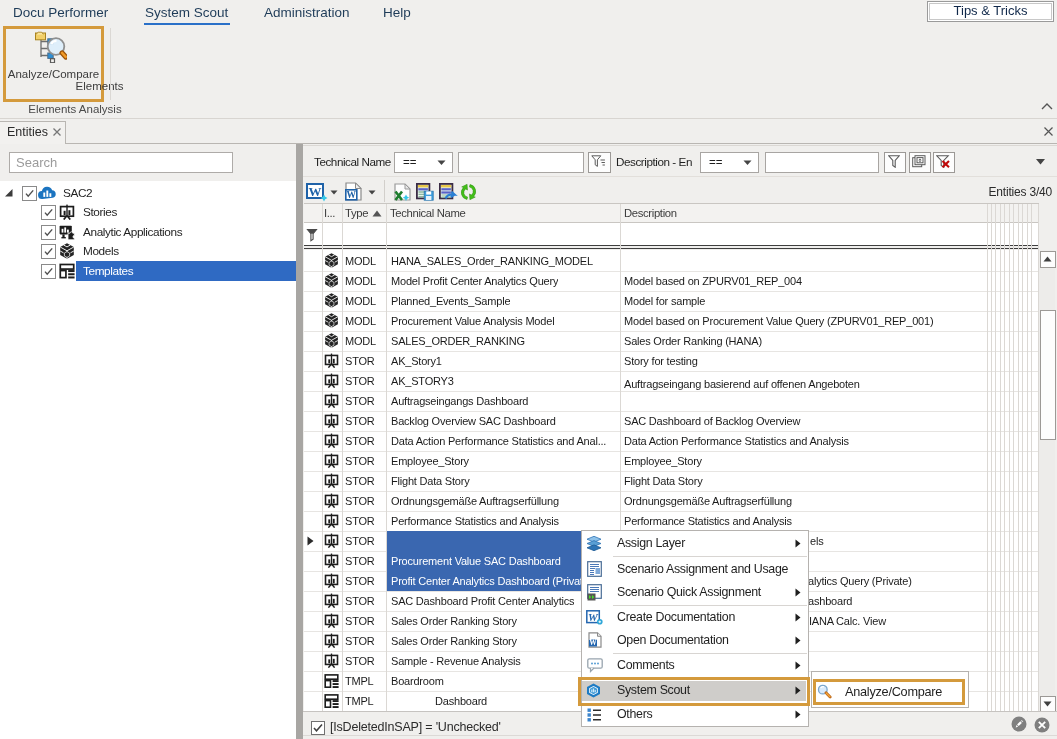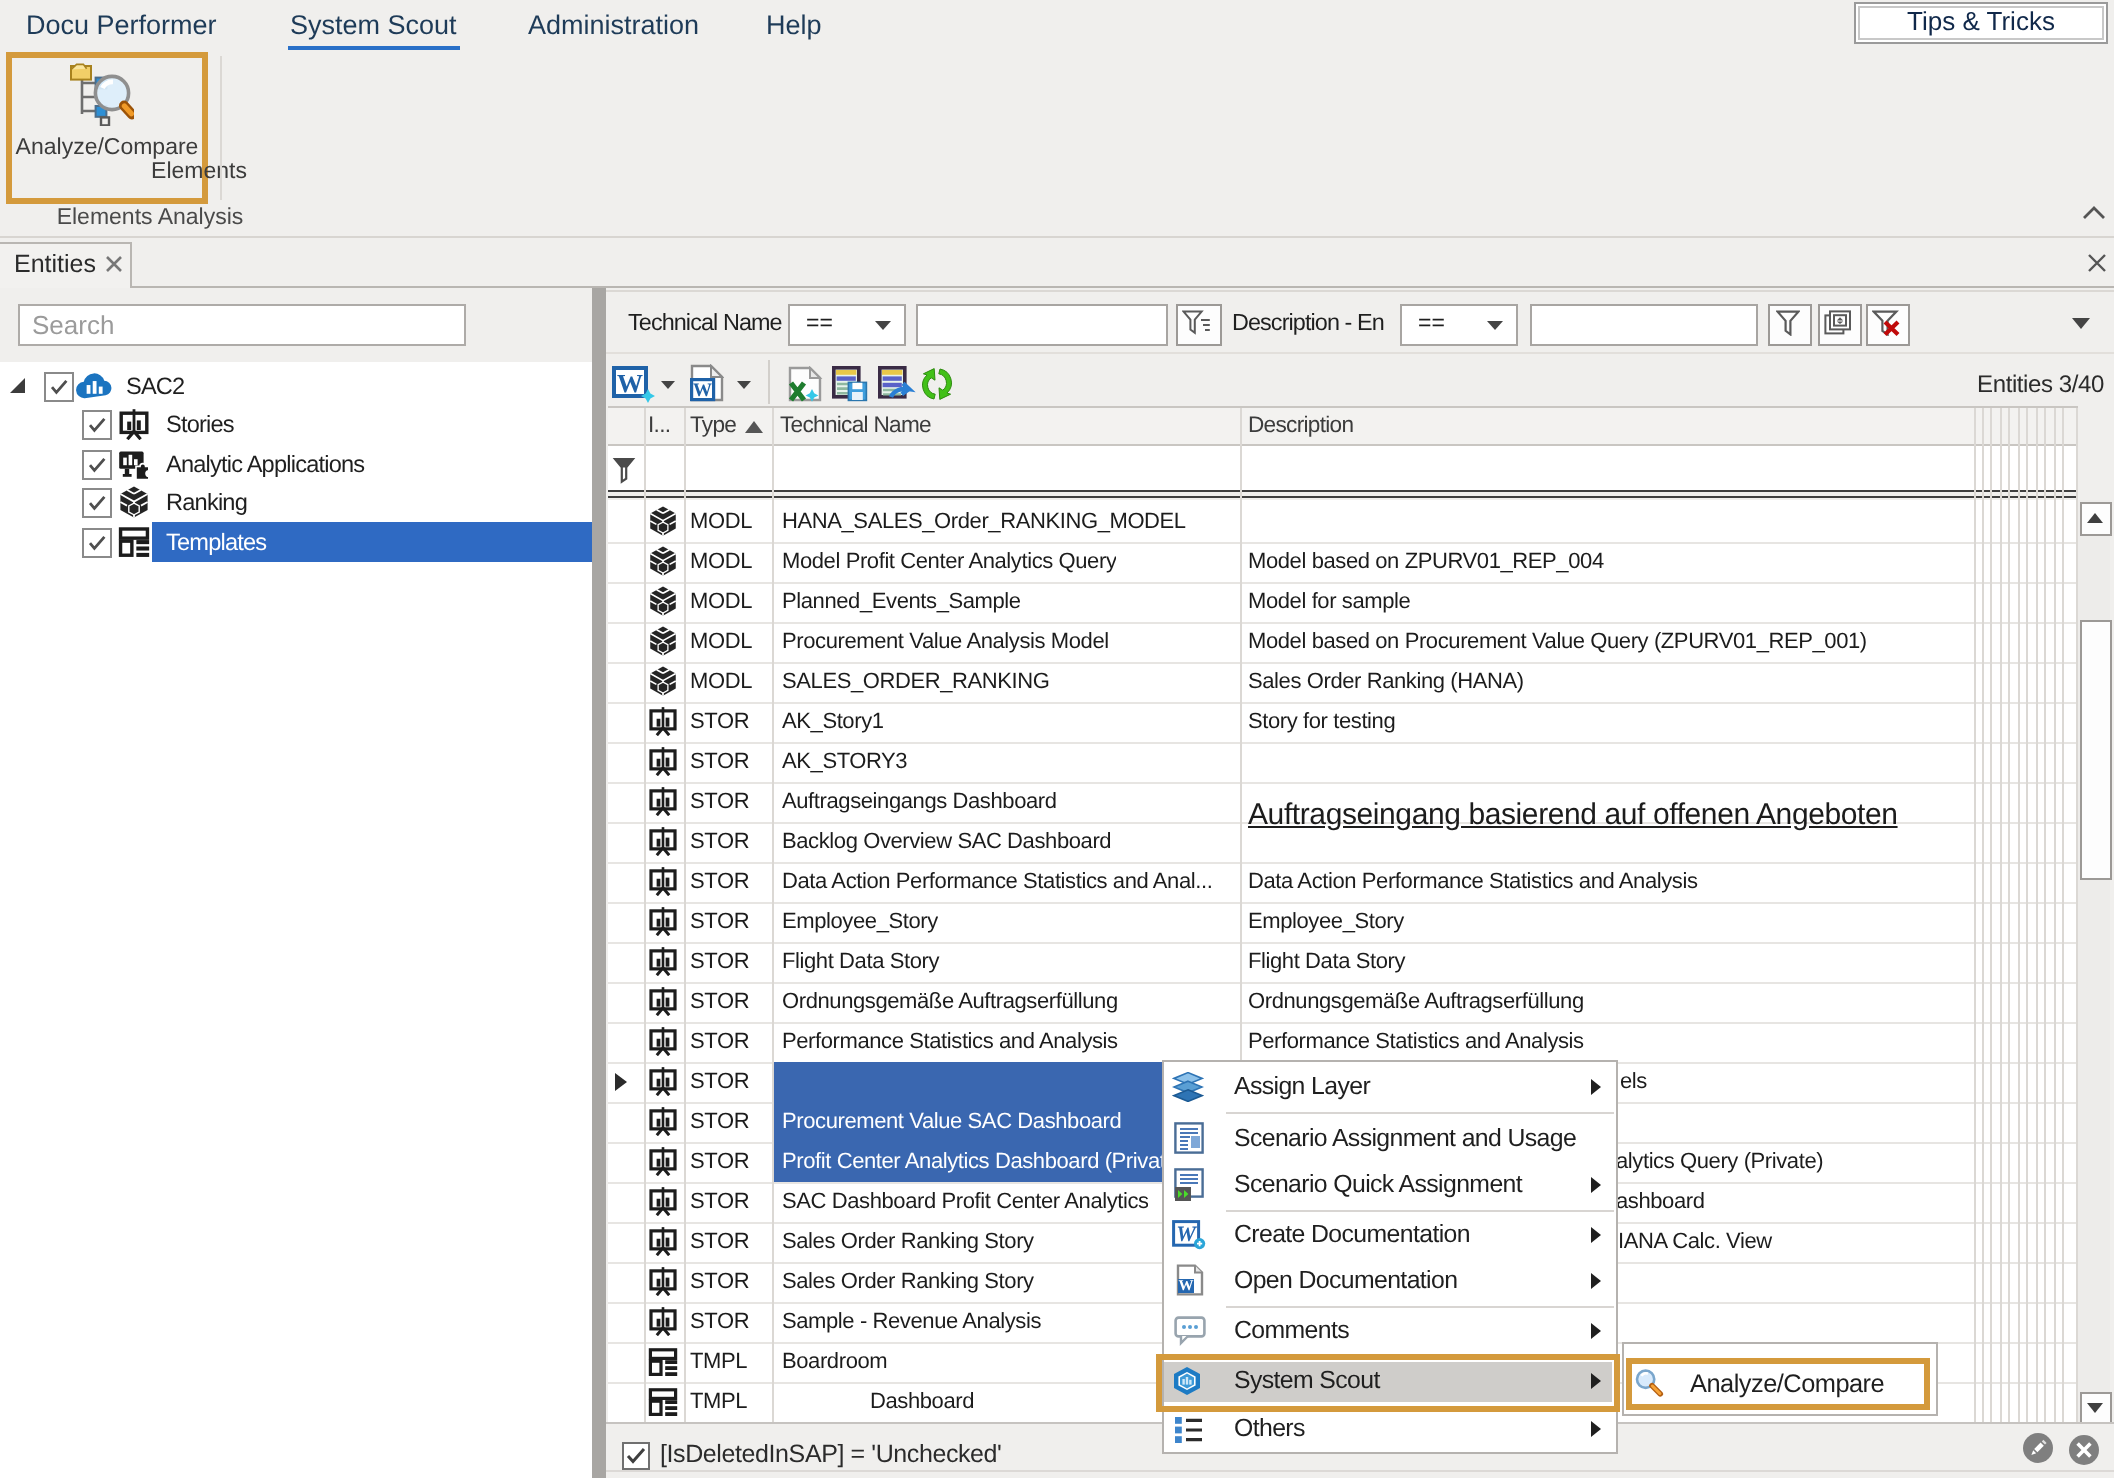--- a/index.html
+++ b/index.html
@@ -128,21 +128,21 @@
       <use href="#i-app"></use>
     </svg>
 <div class="txt" style="left:83px;top:222px;height:20px;line-height:20px;font-size:11.8px;letter-spacing:-0.4px;color:#1f1f1f;">Analytic Applications</div>
 <div class="a" style="left:41px;top:244px;width:13px;height:13px;background:#fff;border:1px solid #8a8a8a;"></div>
     <svg class="a" style="left:42px;top:245px" width="13" height="13" viewBox="0 0 13 13">
       <path d="M3 6.6 L5.2 9.2 L10.2 3.4" stroke="#4f4f4f" stroke-width="1.4" fill="none"></path>
     </svg>
 <svg class="a" style="left:59px;top:243px" width="16" height="16">
       <use href="#i-modl"></use>
     </svg>
-<div class="txt" style="left:83px;top:241px;height:20px;line-height:20px;font-size:11.8px;letter-spacing:-0.4px;color:#1f1f1f;">Ranking</div>
+<div class="txt" style="left:83px;top:241px;height:20px;line-height:20px;font-size:11.8px;letter-spacing:-0.4px;color:#1f1f1f;">Models</div>
 <div class="a" style="left:76px;top:261px;width:220px;height:20px;background:#2f6ac3;"></div>
 <div class="a" style="left:41px;top:264px;width:13px;height:13px;background:#fff;border:1px solid #8a8a8a;"></div>
     <svg class="a" style="left:42px;top:265px" width="13" height="13" viewBox="0 0 13 13">
       <path d="M3 6.6 L5.2 9.2 L10.2 3.4" stroke="#4f4f4f" stroke-width="1.4" fill="none"></path>
     </svg>
 <svg class="a" style="left:59px;top:263px" width="16" height="16">
       <use href="#i-tmpl"></use>
     </svg>
 <div class="txt" style="left:83px;top:261px;height:20px;line-height:20px;font-size:11.8px;letter-spacing:-0.4px;color:#fff;">Templates</div>
 <div class="hline" style="left:303px;top:145px;width:754px;background:#dbd8d4;"></div>
@@ -294,27 +294,28 @@
       <use href="#i-stor"></use>
     </svg>
 <div class="txt" style="left:345px;top:371px;height:20px;line-height:20px;font-size:11px;letter-spacing:-0.2px;color:#1c1c1c;">STOR</div>
 <div class="txt" style="left:391px;top:371px;height:20px;line-height:20px;font-size:11px;letter-spacing:-0.2px;color:#1c1c1c;max-width:228px;overflow:hidden;">AK_STORY3</div>
 <div class="hline" style="left:304px;top:410.5px;width:735px;background:#e7e5e2;"></div>
 <svg class="a" style="left:324px;top:393px" width="15" height="15">
       <use href="#i-stor"></use>
     </svg>
 <div class="txt" style="left:345px;top:391px;height:20px;line-height:20px;font-size:11px;letter-spacing:-0.2px;color:#1c1c1c;">STOR</div>
 <div class="txt" style="left:391px;top:391px;height:20px;line-height:20px;font-size:11px;letter-spacing:-0.2px;color:#1c1c1c;max-width:228px;overflow:hidden;">Auftragseingangs Dashboard</div>
-<div class="txt" style="left:624px;top:398px;height:20px;line-height:20px;font-size:15px;letter-spacing:-0.2px;color:#1c1c1c;text-decoration:underline;">Auftragseingang basierend auf offenen Angeboten</div>
+<div class="txt" style="left:624px;top:374px;height:20px;line-height:20px;font-size:11px;letter-spacing:-0.2px;color:#1c1c1c;">Auftragseingang basierend auf offenen Angeboten</div>
 <div class="hline" style="left:304px;top:430.5px;width:735px;background:#e7e5e2;"></div>
 <svg class="a" style="left:324px;top:413px" width="15" height="15">
       <use href="#i-stor"></use>
     </svg>
 <div class="txt" style="left:345px;top:411px;height:20px;line-height:20px;font-size:11px;letter-spacing:-0.2px;color:#1c1c1c;">STOR</div>
 <div class="txt" style="left:391px;top:411px;height:20px;line-height:20px;font-size:11px;letter-spacing:-0.2px;color:#1c1c1c;max-width:228px;overflow:hidden;">Backlog Overview SAC Dashboard</div>
+<div class="txt" style="left:624px;top:411px;height:20px;line-height:20px;font-size:11px;letter-spacing:-0.2px;color:#1c1c1c;">SAC Dashboard of Backlog Overview</div>
 <div class="hline" style="left:304px;top:450.5px;width:735px;background:#e7e5e2;"></div>
 <svg class="a" style="left:324px;top:433px" width="15" height="15">
       <use href="#i-stor"></use>
     </svg>
 <div class="txt" style="left:345px;top:431px;height:20px;line-height:20px;font-size:11px;letter-spacing:-0.2px;color:#1c1c1c;">STOR</div>
 <div class="txt" style="left:391px;top:431px;height:20px;line-height:20px;font-size:11px;letter-spacing:-0.2px;color:#1c1c1c;max-width:228px;overflow:hidden;">Data Action Performance Statistics and Anal...</div>
 <div class="txt" style="left:624px;top:431px;height:20px;line-height:20px;font-size:11px;letter-spacing:-0.2px;color:#1c1c1c;">Data Action Performance Statistics and Analysis</div>
 <div class="hline" style="left:304px;top:470.5px;width:735px;background:#e7e5e2;"></div>
 <svg class="a" style="left:324px;top:453px" width="15" height="15">
       <use href="#i-stor"></use>

